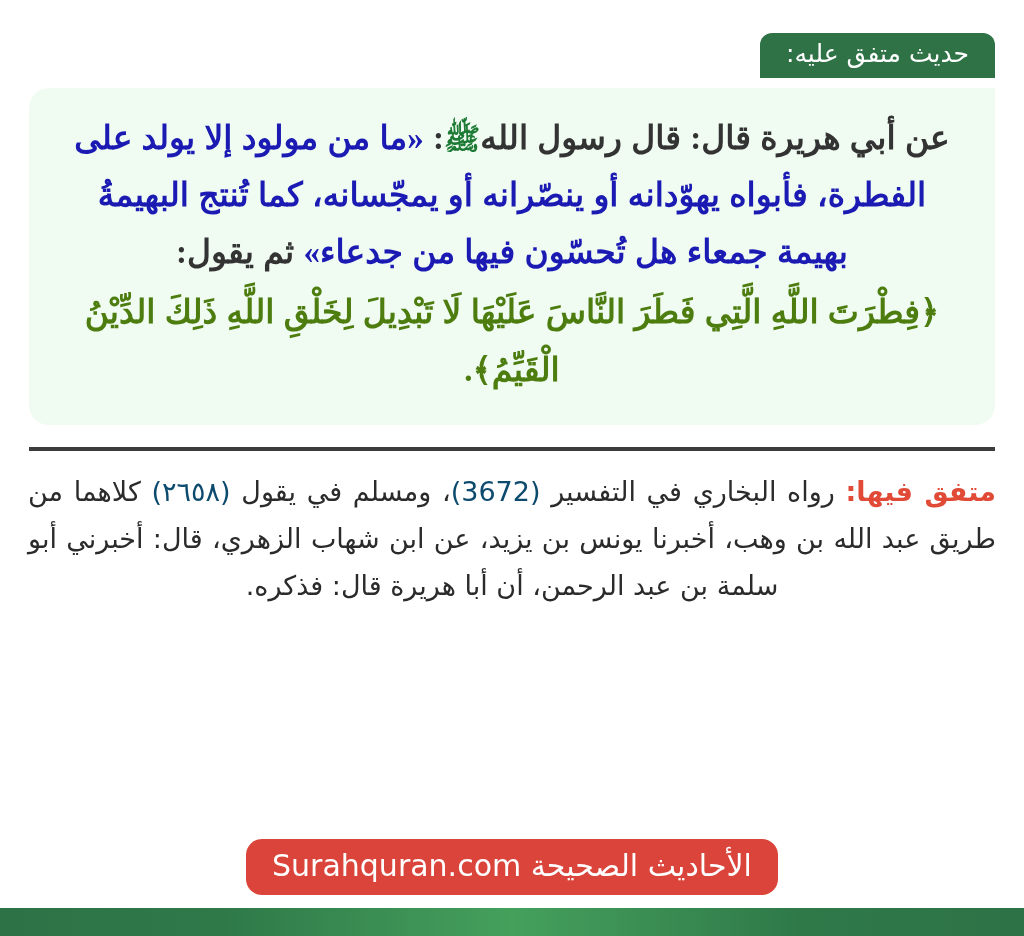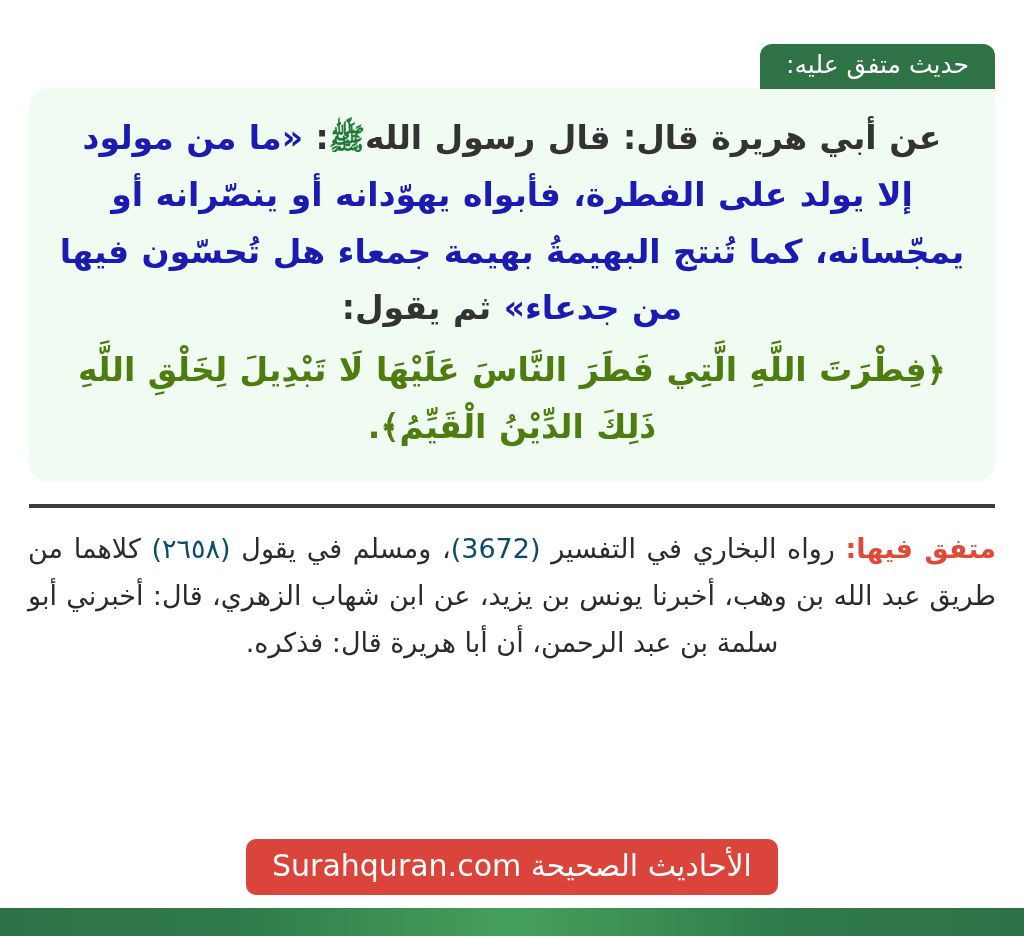--- a/index.html
+++ b/index.html
@@ -36,33 +36,33 @@
     color: #ffffff;
     border-top-left-radius: 12px;
     border-top-right-radius: 12px;
     padding: 7px 26px 9px 26px;
     font-size: 25px;
     line-height: 1.15;
     font-weight: 400;
     direction: rtl;
     text-align: center;
     white-space: nowrap;
-    margin-top: 11px;
   }
 
   
   .hadith-box {
     margin: 0 29px 0 29px;
     background: #f0fcf2;
     border-radius: 20px;
     border-top-right-radius: 0;
     padding: 22px 30px 26px 30px;
     direction: rtl;
     text-align: center;
     box-sizing: border-box;
+    font-family: Liberation Serif, serif;
   }
   .hadith-text {
     font-size: 33px;
     font-weight: bold;
     line-height: 1.72;
     color: #1b1bb3;
     letter-spacing: 0;
     word-spacing: 1px;
   }
   .narr {
@@ -118,21 +118,21 @@
     bottom: 0;
   }
   .footer-badge-row {
     text-align: center;
     padding-bottom: 13px;
   }
   .footer-badge {
     display: inline-block;
     background: #da443a;
     color: #ffffff;
-    border-radius: 10px;
+    border-radius: 16px;
     padding: 9px 26px 11px 26px;
     font-size: 30px;
     line-height: 1.2;
     direction: rtl;
     white-space: nowrap;
   }
   .footer-bar {
     height: 28px;
     background: linear-gradient(90deg,
         #2d7246 0%,

